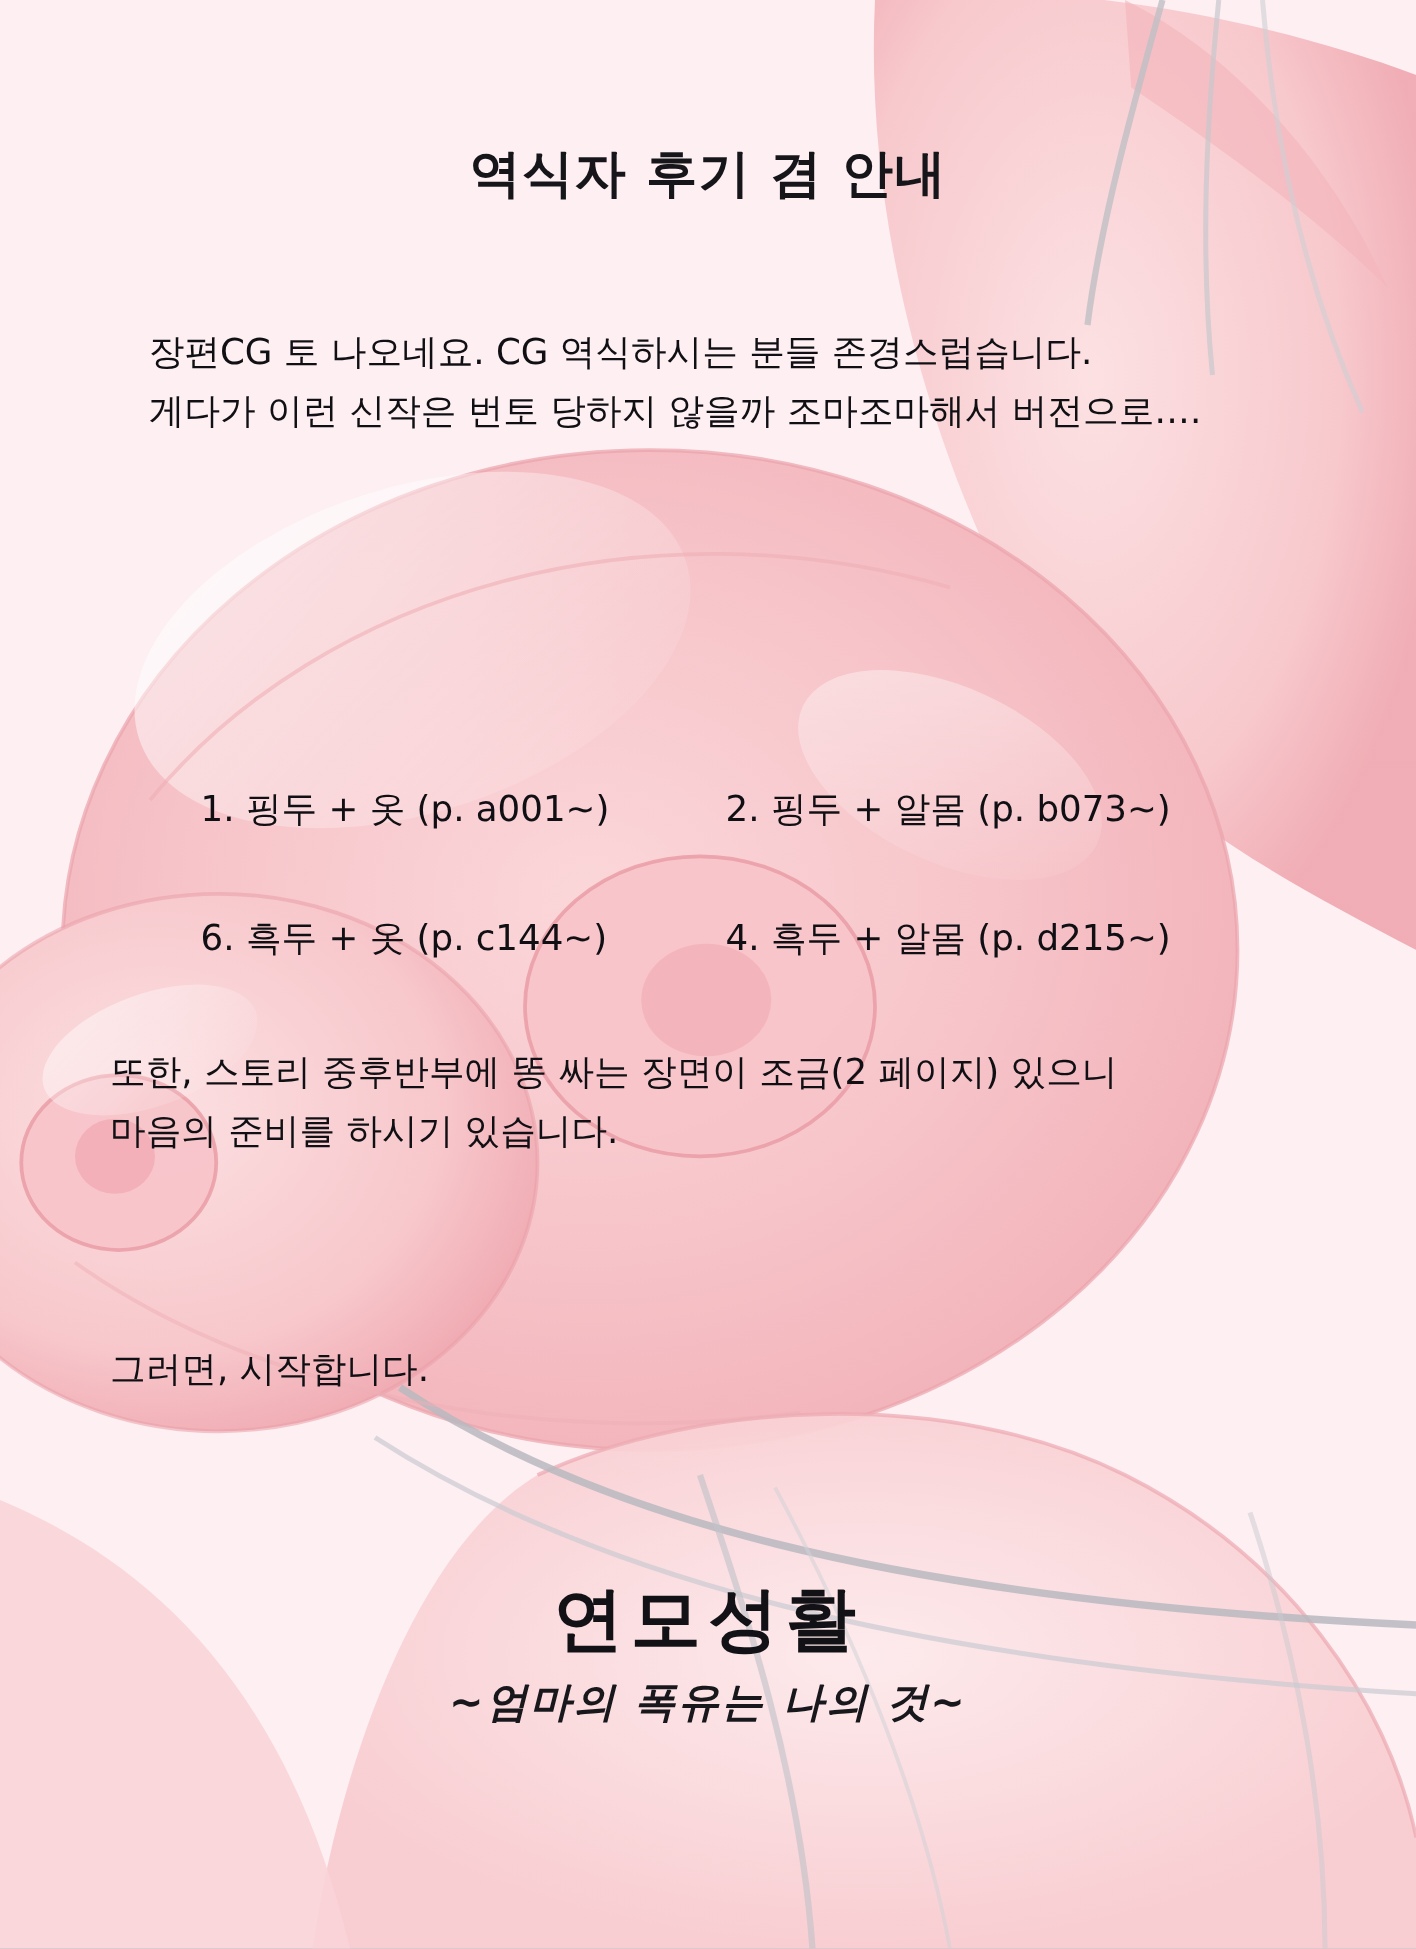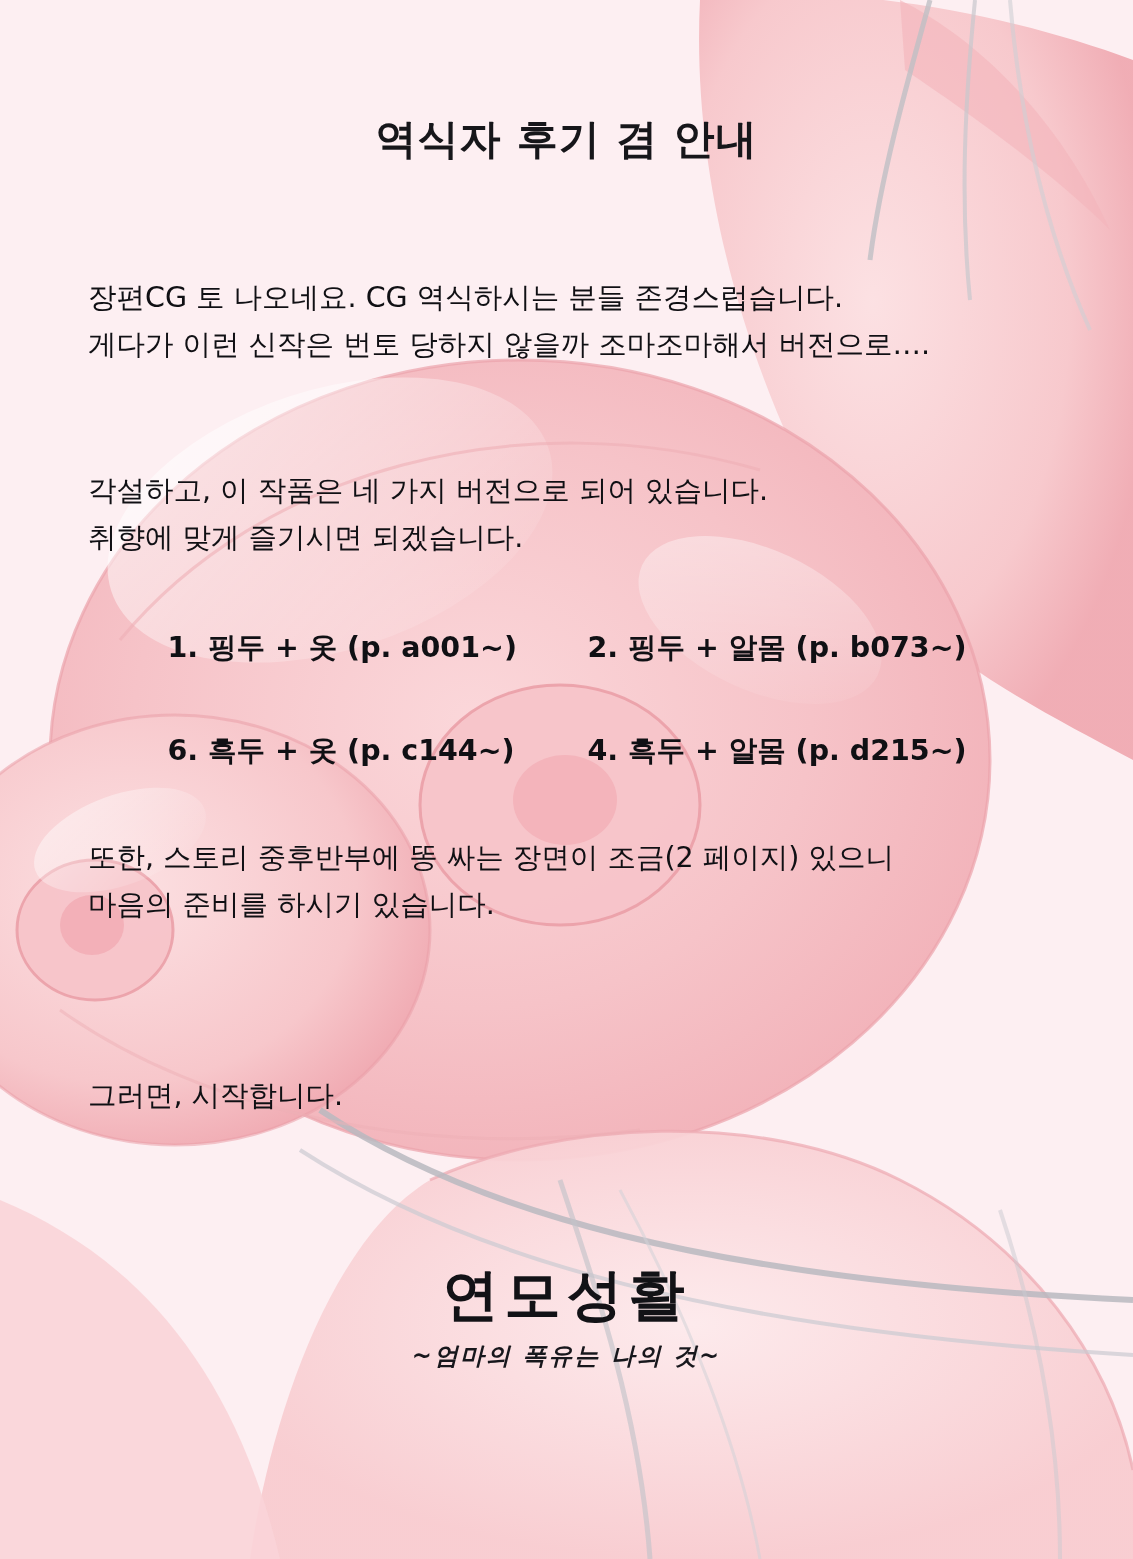--- a/index.html
+++ b/index.html
@@ -55,50 +55,49 @@
     width: 980px;
     color: #101014;
     font-size: 28.5px;
     line-height: 1.0;
   }
   .body-block p {
     margin: 0 0 18px 0;
     white-space: pre;
   }
 
-  .para-1 { top: 284px; }
+  .para-1 { top: 268px; margin-left: 31px; }
   .para-2 { top: 477px; }
   .versions { top: 605px; }
   .para-3 { top: 800px; margin-top: 44px; }
   .para-4 { top: 1082px; }
 
   .version-line {
     margin: 0 0 18px 0;
     white-space: pre;
-    font-weight: bold;
   }
   .version-line .v-a { display: inline-block; width: 420px; }
 
   .footer-logo {
     position: absolute;
     left: 0;
     top: 1258px;
     width: 1133px;
     text-align: center;
   }
   .logo-main {
     font-size: 56px;
     font-weight: bold;
     color: #121216;
     letter-spacing: 6px;
     font-family: "DejaVu Sans", "Liberation Sans", sans-serif;
   }
   .logo-sub {
     margin-top: 6px;
-    font-size: 24px;
+    font-size: 33px;
     font-style: italic;
     font-weight: bold;
     color: #17171c;
     letter-spacing: 2px;
   }
 </style>
 </head>
 <body>
 
 <div class="page">
@@ -172,24 +171,20 @@
 
   <div class="content">
 
     <div class="doc-title">역식자 후기 겸 안내</div>
 
     <div class="body-block para-1">
       <p>장편CG 토 나오네요. CG 역식하시는 분들 존경스럽습니다.</p>
       <p>게다가 이런 신작은 번토 당하지 않을까 조마조마해서 버전으로….</p>
     </div>
 
-    <div class="body-block para-2">
-      <p>각설하고, 이 작품은 네 가지 버전으로 되어 있습니다.</p>
-      <p>취향에 맞게 즐기시면 되겠습니다.</p>
-    </div>
 
     <div class="body-block versions">
       <div class="version-line">
         <span class="v-a">1. 핑두 + 옷 (p. a001~)</span><span>2. 핑두 + 알몸 (p. b073~)</span>
       </div>
       <div class="version-line">
         <span class="v-a">6. 흑두 + 옷 (p. c144~)</span><span>4. 흑두 + 알몸 (p. d215~)</span>
       </div>
     </div>
 

